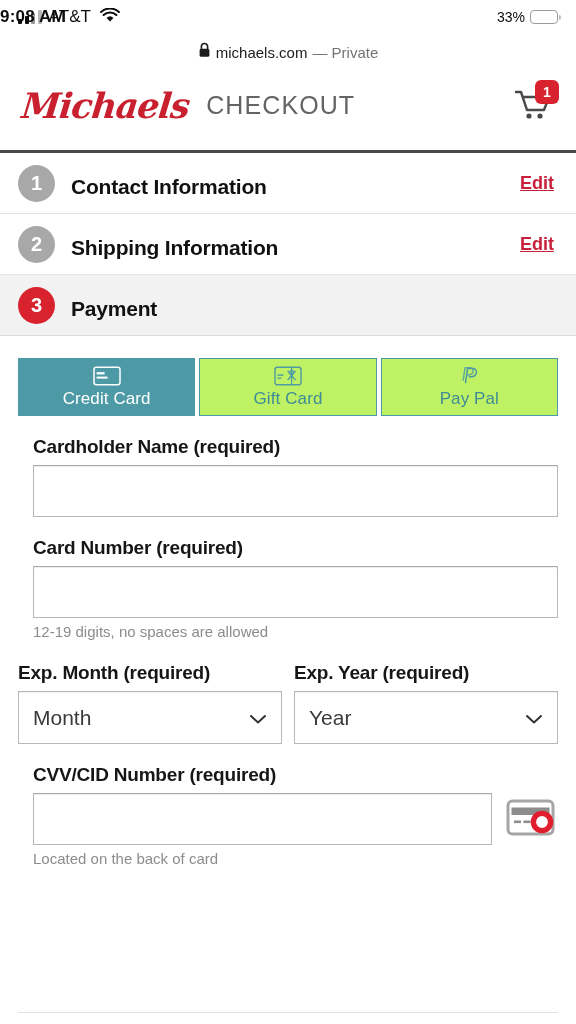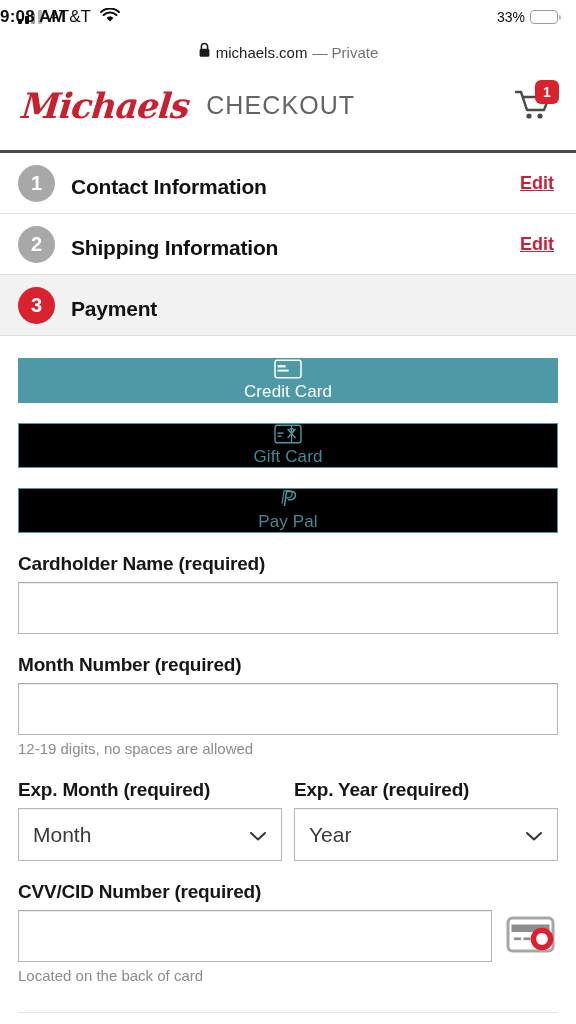--- a/index.html
+++ b/index.html
@@ -102,32 +102,32 @@
     margin-top:8px;
   }
   .step-edit {
     margin-left:auto; font-size:18px; font-weight:700;
     color:#c8203a; text-decoration:underline; cursor:pointer;
   }
 
   
   .pay-body { padding:22px 18px 0 18px; }
 
-  .method-tabs { display:flex; gap:20px;flex-direction:column; }
+  .method-tabs { display:flex; gap:4px; }
   .method-tab {
     flex:1 1 0; height:58px; border:1.5px solid #4d9aa6;
-    background:#000000; color:#3f8b97;
+    background:#bef264; color:#3f8b97;
     display:flex; flex-direction:column; align-items:center; justify-content:center;
     gap:3px; cursor:pointer;
   }
   .method-tab.selected { background:#4d9aa6; border-color:#4d9aa6; color:#fff; }
   .method-label { font-size:17px; letter-spacing:.1px; }
   .method-icon { height:20px; display:flex; align-items:center; }
 
-  .field { margin-top:20px; }
+  .field { margin-top:20px;margin-left:15px; }
   .field-label {
     font-size:19px; font-weight:700; color:#161616;
     letter-spacing:-.2px; margin-bottom:7px; display:block;
   }
   .text-input {
     width:100%; height:52px; background:#fff;
     border:1.5px solid #b7b7b7; border-top-color:#a9a9a9;
     box-shadow: inset 0 1px 1px rgba(0,0,0,.07);
     font-size:18px; font-family:"Liberation Sans", sans-serif;
     padding:0 10px; color:#222; outline:none; border-radius:0;
@@ -271,21 +271,21 @@
       </div>
 
     </div>
 
     <div class="field">
       <span class="field-label">Cardholder Name (required)</span>
       <input class="text-input" type="text" placeholder="" style="">
     </div>
 
     <div class="field">
-      <span class="field-label">Month Number (required)</span>
+      <span class="field-label">Card Number (required)</span>
       <input class="text-input" type="text" placeholder="" style="">
       <span class="hint">12-19 digits, no spaces are allowed</span>
     </div>
 
     <div class="row2">
       <div class="col">
         <span class="field-label">Exp. Month (required)</span>
         <div class="select-wrap">
           <div class="select-box">
             <span>Month</span>

